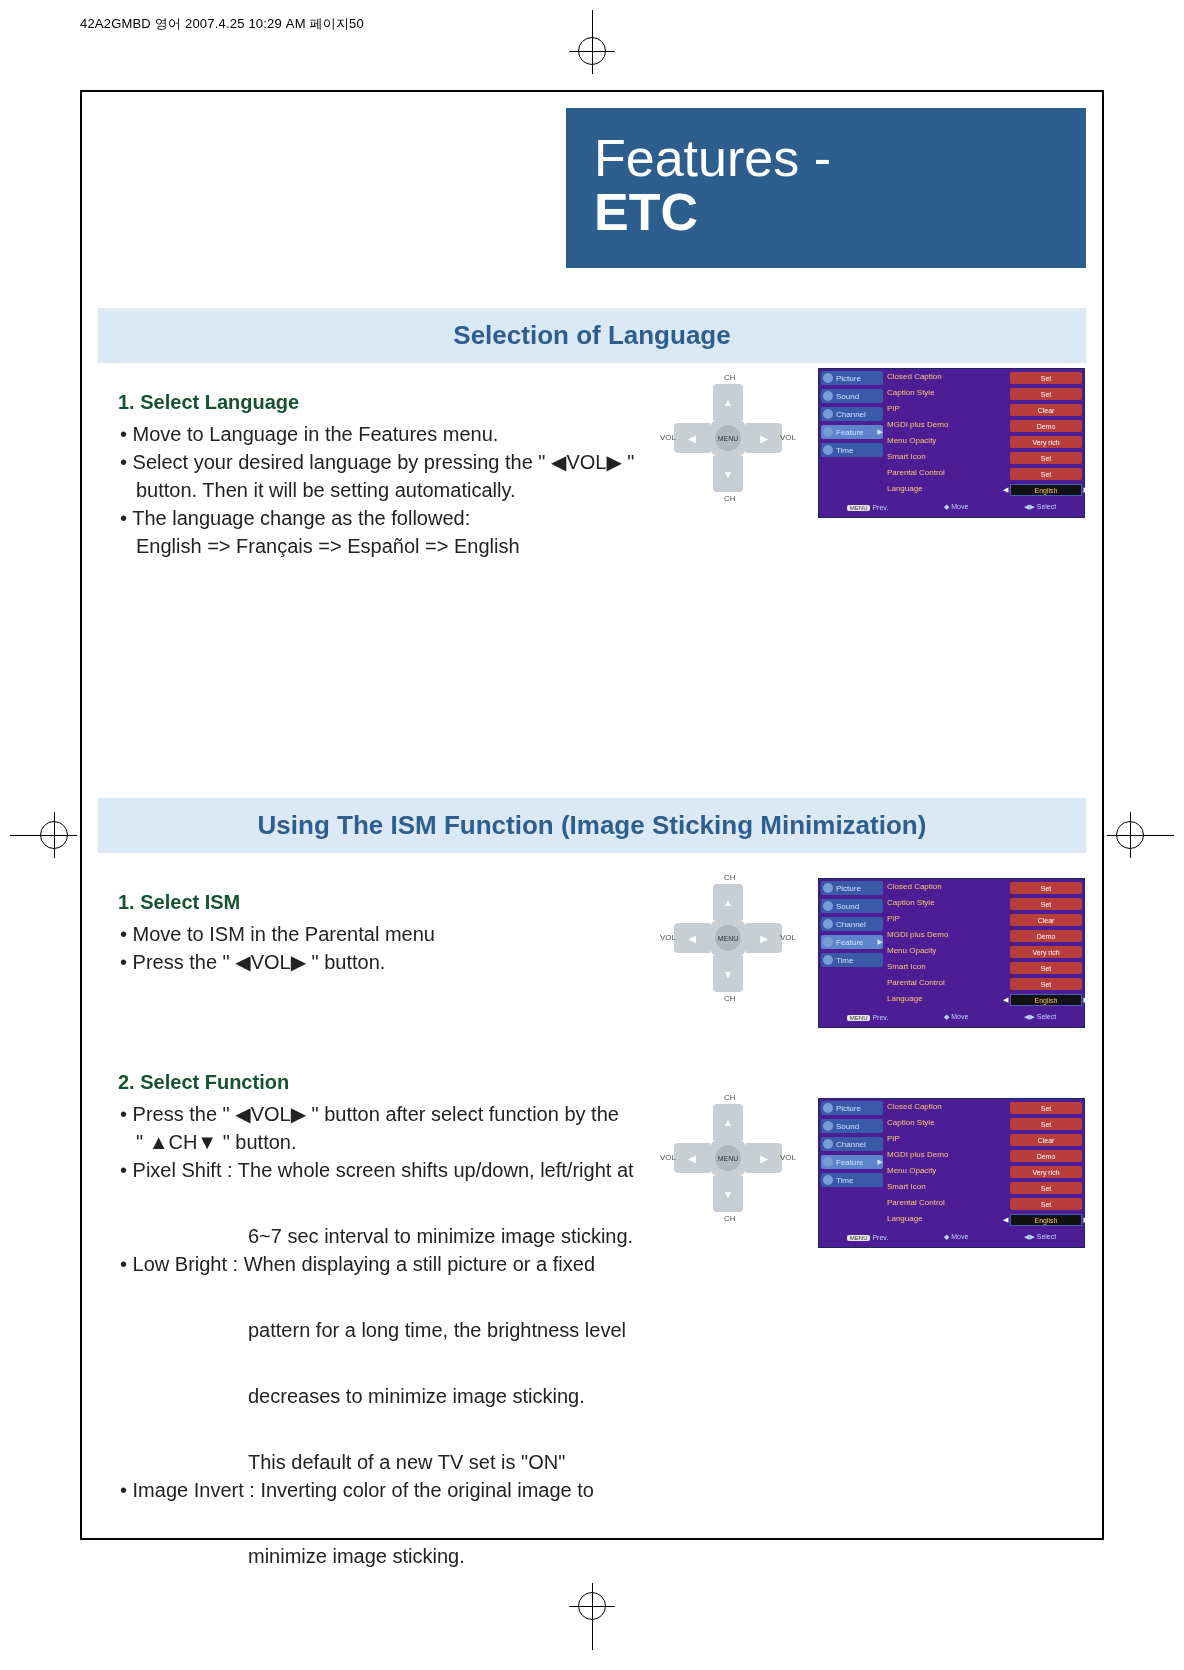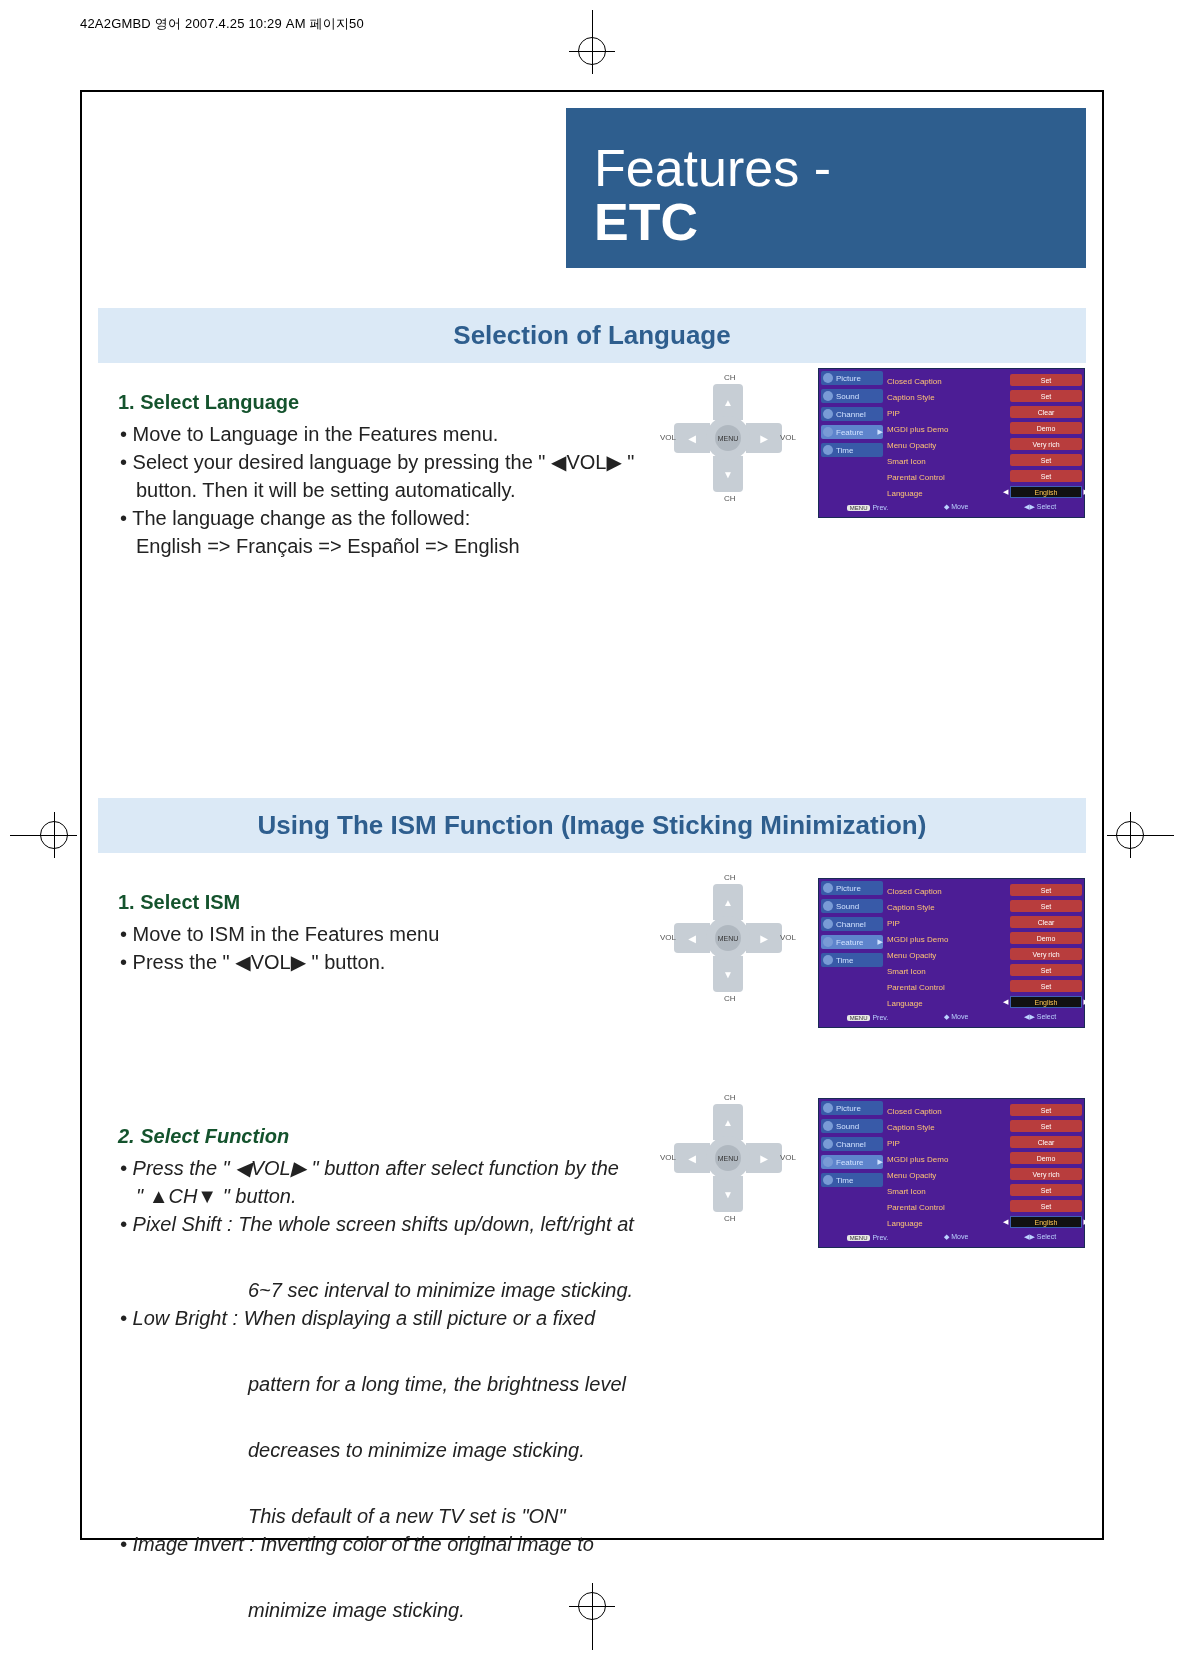--- a/index.html
+++ b/index.html
@@ -79,21 +79,21 @@
     bottom:16px;
   }
   .title-block {
     position:absolute;
     right:0;
     top:0;
     width:520px;
     height:160px;
     background:#2e5e8e;
     color:#fff;
-    padding:34px 28px;
+    padding:24px 28px;
     box-sizing:border-box;
     font-family: "Futura", "Helvetica Neue", Arial, sans-serif;
     font-weight:400;
     margin-left:39px;
   }
   .title-block .line1 { font-size:52px; line-height:1; }
   .title-block .line2 { font-size:52px; font-weight:700; line-height:1.1; }
   .section-header {
     background:#dbe9f6;
     color:#2e5e8e;
@@ -116,21 +116,21 @@
     color:#222;
   }
   .block .step-title { font-weight:700; margin-bottom:4px; color:#14532d; }
   .block p { margin:0; }
   .block .bullet { padding-left:2px; }
   .block .indent { padding-left:18px; }
   .block .indent2 { padding-left:130px;margin-top:38px; }
 
   .b1 { top:280px; }
   .b2 { top:780px; }
-  .b3 { top:1014px; width:560px;font-style:italic;}
+  .b3 { top:960px; width:560px;}
 
   
   .dpad {
     position:absolute;
     width:120px;
     height:120px;
   }
   .dpad .arm {
     position:absolute;
     background:#c7ced5;
@@ -180,21 +180,21 @@
     background:#385aa8; margin:2px;
     height:14px; width:62px;
     border-radius:2px;
     font-size:8px;
     color:#cfe1ff;
     padding-left:2px;
     box-sizing:border-box;
   }
   .osd .cat .ic { width:10px; height:10px; border-radius:50%; background:#799bd6; display:inline-block;}
   .osd .right-items { display:flex; flex-direction:column; flex:1; padding:2px 2px 0 2px;}
-  .osd .item { display:flex; justify-content:space-between; align-items:flex-end; height:14px; margin:1px 0;}
+  .osd .item { display:flex; justify-content:space-between; align-items:flex-start; height:14px; margin:1px 0;}
   .osd .item .name { color:#ffc574; font-size:8px; }
   .osd .item .val {
     width:72px; height:12px; display:flex; justify-content:center; align-items:center;
     font-size:7px; position:relative;
   }
   .osd .item .val.box { background:#b83d3d; color:#fff; border-radius:2px;}
   .osd .item .val.boxsel { background:#111; border:1px solid #3f60b5; color:#ffc754; box-sizing:border-box;}
   .osd .item .val .ar { position:absolute; color:#fff; font-size:7px; }
   .osd .item .val .ar.l { left:-8px; }
   .osd .item .val .ar.r { right:-8px; }
@@ -258,21 +258,21 @@
       <p class="bullet tri-glyph">• Select your desired language by pressing the " ◀VOL▶ "</p>
       <p class="indent">button. Then it will be setting automatically.</p>
       <p class="bullet">• The language change as the followed:</p>
       <p class="indent">English =&gt; Français =&gt; Español =&gt; English</p>
     </div>
 
     <div class="section-header sec2-hdr">Using The ISM Function (Image Sticking Minimization)</div>
 
     <div class="block b2">
       <p class="step-title">1. Select ISM</p>
-      <p class="bullet">• Move to ISM in the Features menu</p>
+      <p class="bullet">• Move to ISM in the Parental menu</p>
       <p class="bullet tri-glyph">• Press the  " ◀VOL▶ " button.</p>
     </div>
 
     <div class="block b3">
       <p class="step-title">2. Select Function</p>
       <p class="bullet tri-glyph">• Press the " ◀VOL▶ " button after select function by the</p>
       <p class="indent tri-glyph">" ▲CH▼ " button.</p>
       <p class="bullet">• Pixel Shift : The whole screen shifts up/down, left/right at</p>
       <p class="indent2">6~7 sec interval to minimize image sticking.</p>
       <p class="bullet">• Low Bright : When displaying a still picture or a fixed</p>

